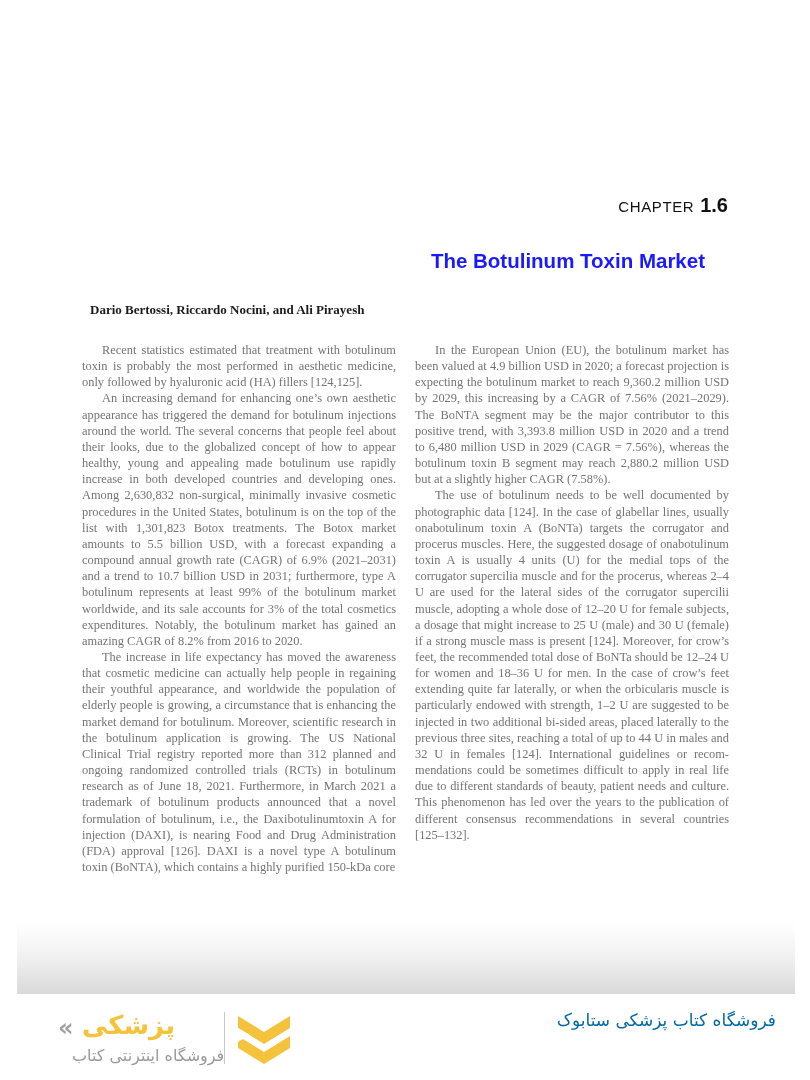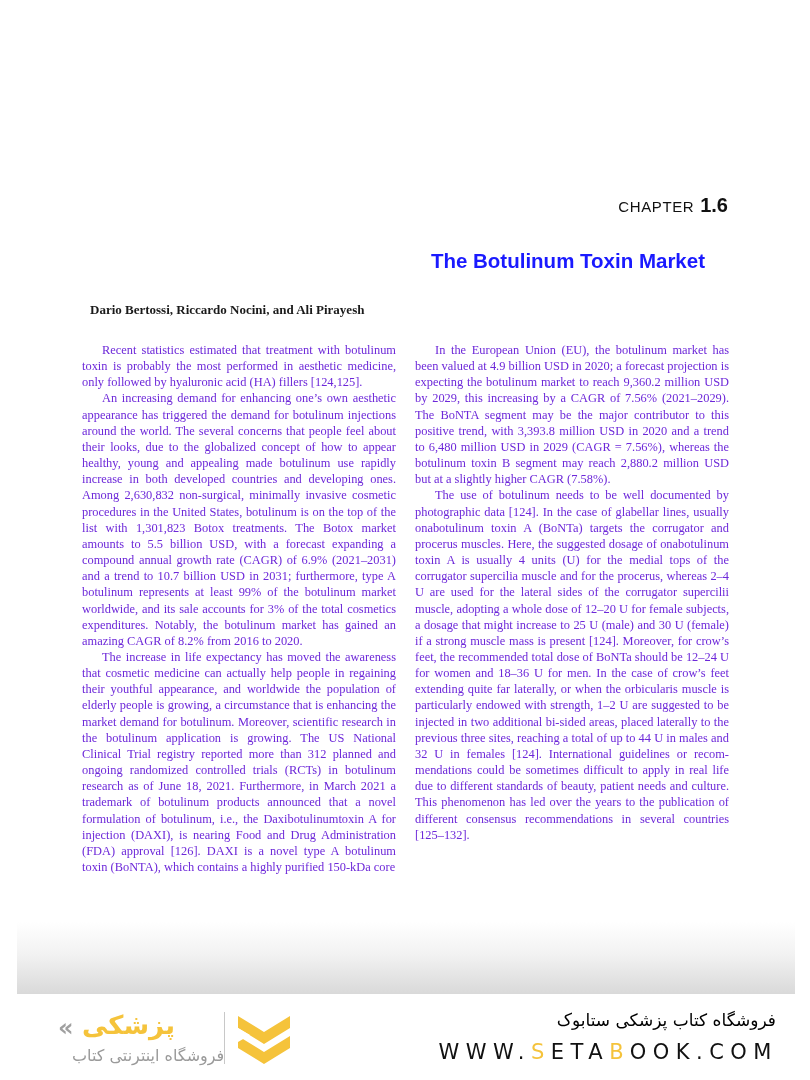--- a/index.html
+++ b/index.html
@@ -60,21 +60,21 @@
       left: 82px;
       width: 647px;
       display: flex;
       justify-content: space-between;
     }
     .col {
       width: 314px;
       font-family: "Liberation Serif", serif;
       font-size: 12.4px;
       line-height: 16.15px;
-      color: #6d28d9;
+      color: #737373;
       text-align: justify;
       hyphens: manual;
     }
     .col p {
       margin: 0;
       text-indent: 20px;
     }
     .col p.no-indent {
       text-indent: 0;
     }
@@ -151,21 +151,21 @@
       top: 6px;
       width: 56px;
       height: 56px;
     }
     .store-name {
       position: absolute;
       right: 34px;
       top: 16px;
       font-family: "DejaVu Sans", sans-serif;
       font-size: 17px;
-      color: #000000;
+      color: #0369a1;
       direction: rtl;
       white-space: nowrap;
     }
     .store-url {
       position: absolute;
       right: 32px;
       top: 46px;
       font-family: "DejaVu Sans", sans-serif;
       font-size: 21px;
       letter-spacing: 6.5px;
@@ -210,14 +210,13 @@
     </div>
     <div class="logo-divider"></div>
     <svg class="logo-chevron" viewBox="0 0 56 56">
       <polygon points="2,4 28,20 54,4 54,16 28,32 2,16" fill="#f5c33b"></polygon>
       <polygon points="2,24 28,40 54,24 54,36 28,52 2,36" fill="#f5c33b"></polygon>
       <polygon points="2,16 14,23 2,30" fill="#ffffff"></polygon>
     </svg>
   </div>
 
   <div class="store-name">فروشگاه کتاب پزشکی ستابوک</div>
-  <div class="store-url"><span>WWW.</span><span class="hl">S</span><span>ETA</span><span class="hl">B</span><span>OOK.COM</span></div>
 </div>
 
 </body></html>

